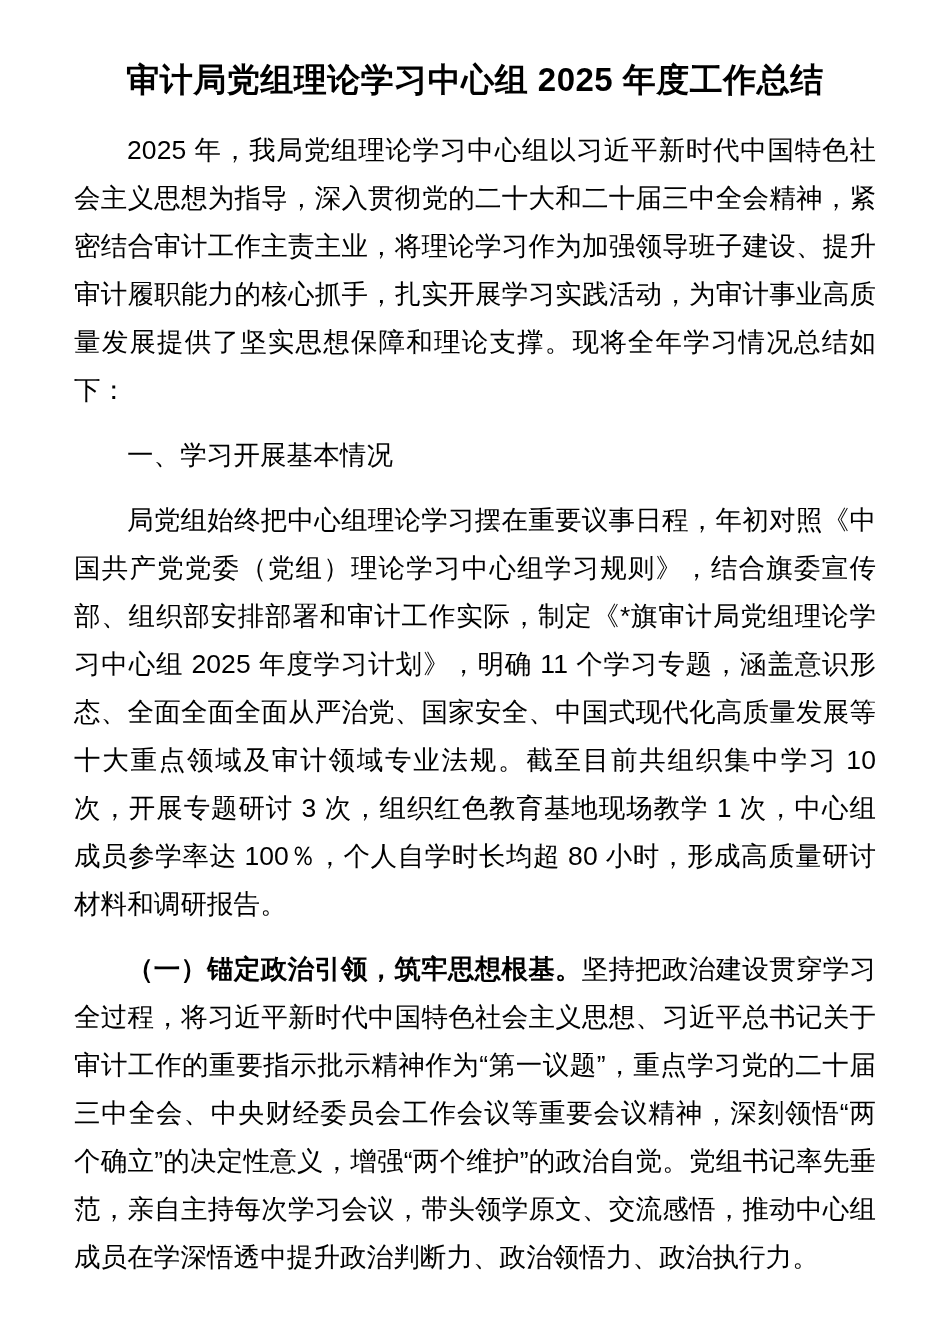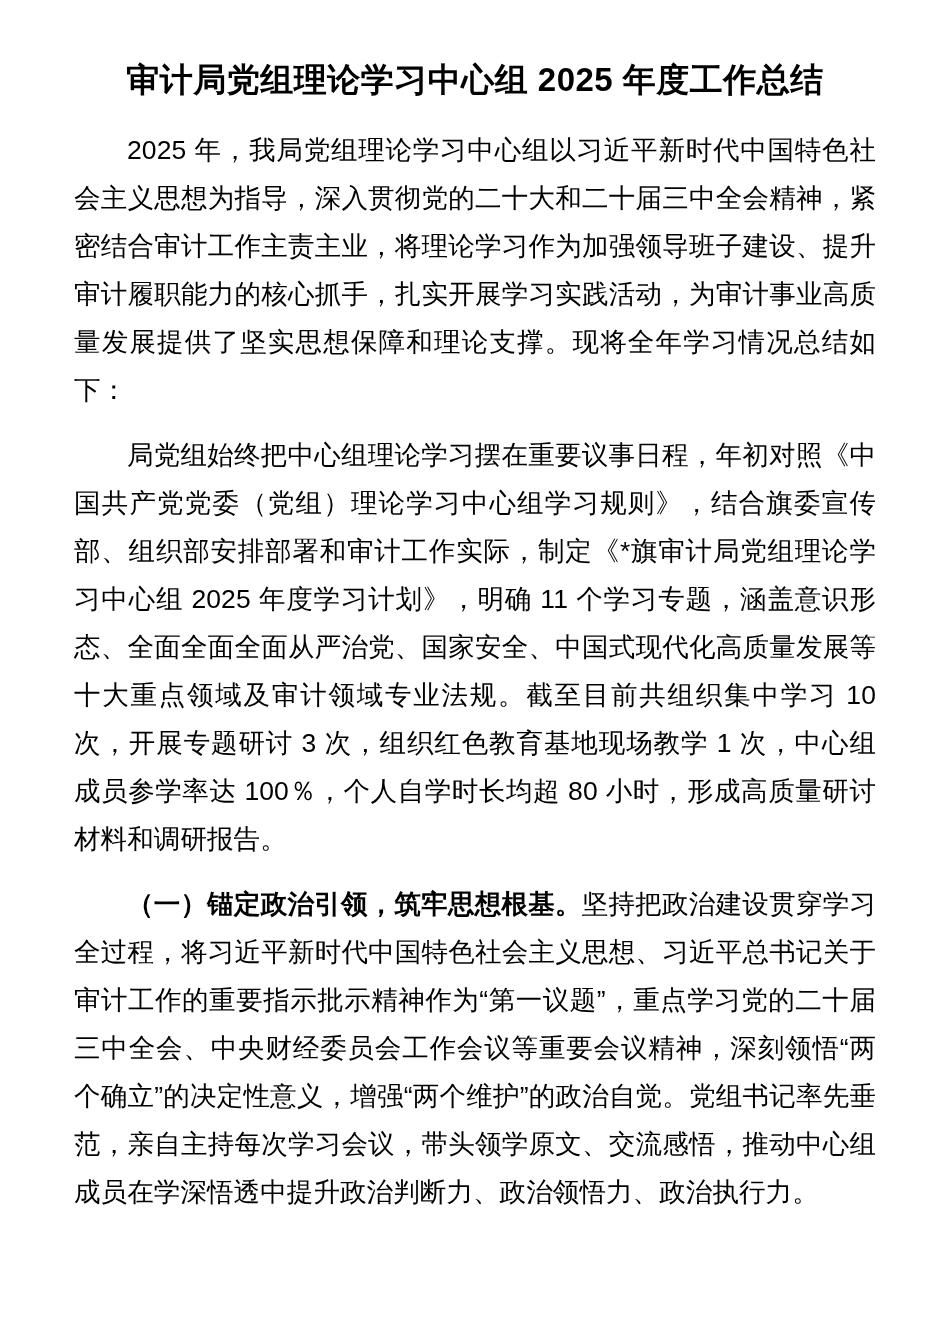--- a/index.html
+++ b/index.html
@@ -57,20 +57,21 @@
 </style>
 </head>
 <body>
 
 <div class="page">
 
   <h1 class="doc-title">审计局党组理论学习中心组 2025 年度工作总结</h1>
 
   <p class="para indent">2025 年，我局党组理论学习中心组以习近平新时代中国特色社会主义思想为指导，深入贯彻党的二十大和二十届三中全会精神，紧密结合审计工作主责主业，将理论学习作为加强领导班子建设、提升审计履职能力的核心抓手，扎实开展学习实践活动，为审计事业高质量发展提供了坚实思想保障和理论支撑。现将全年学习情况总结如下：</p>
 
+  <p class="para indent">一、学习开展基本情况</p>
 
   <p class="para indent">局党组始终把中心组理论学习摆在重要议事日程，年初对照《中国共产党党委（党组）理论学习中心组学习规则》，结合旗委宣传部、组织部安排部署和审计工作实际，制定《*旗审计局党组理论学习中心组 2025 年度学习计划》，明确 11 个学习专题，涵盖意识形态、全面全面全面从严治党、国家安全、中国式现代化高质量发展等十大重点领域及审计领域专业法规。截至目前共组织集中学习 10 次，开展专题研讨 3 次，组织红色教育基地现场教学 1 次，中心组成员参学率达 100％，个人自学时长均超 80 小时，形成高质量研讨材料和调研报告。</p>
 
 
   <p class="para indent"><span class="lead">（一）锚定政治引领，筑牢思想根基。</span><span>坚持把政治建设贯穿学习全过程，将习近平新时代中国特色社会主义思想、习近平总书记关于审计工作的重要指示批示精神作为“第一议题”，重点学习党的二十届三中全会、中央财经委员会工作会议等重要会议精神，深刻领悟“两个确立”的决定性意义，增强“两个维护”的政治自觉。党组书记率先垂范，亲自主持每次学习会议，带头领学原文、交流感悟，推动中心组成员在学深悟透中提升政治判断力、政治领悟力、政治执行力。</span></p>
 
 
 </div>
 
 </body></html>

